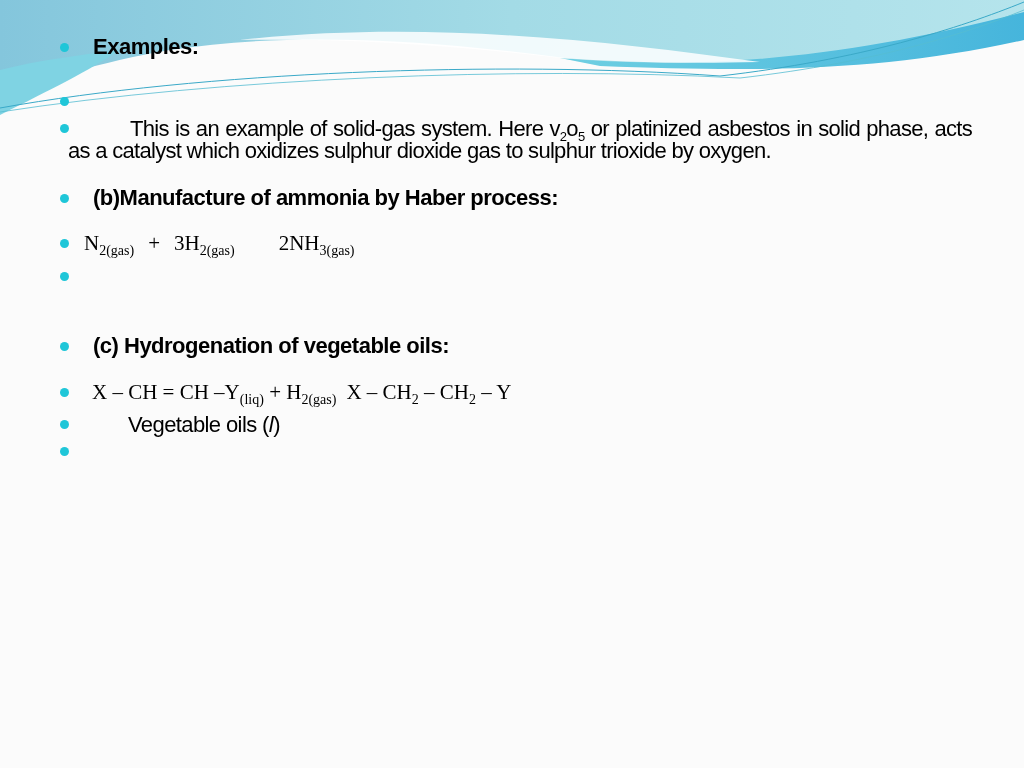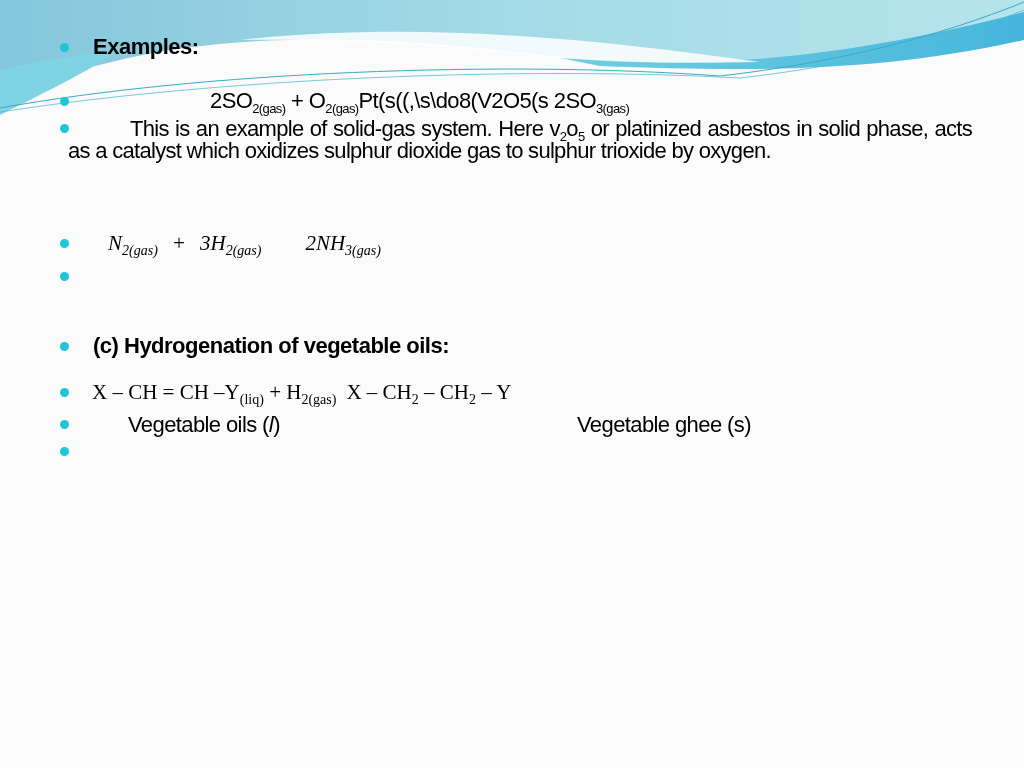--- a/index.html
+++ b/index.html
@@ -47,51 +47,53 @@
 <div class="slide">
 
   <div class="row" style="top:35px;height:26px;">
     <span class="bullet" style="top:8px;"></span>
     <span class="txt bold" style="left:33px;top:1px;">Examples:</span>
   </div>
 
 
   <div class="row" style="top:90px;height:26px;">
     <span class="bullet" style="top:7px;"></span>
-    <span class="txt" style="left:150px;top:0px;"><span>2SO</span><sub>2(gas)</sub><span> + </span><span>O</span><sub>2(gas)</sub><span>Pt(s((,\s\do8(V2O5(s</span><span> 2SO</span><sub>3(gas)</sub></span>
   </div>
 
   <div class="row" style="top:118px;height:66px;">
     <span class="bullet" style="top:6px;"></span>
     <div class="para" style="top:0;"><span class="indent" style="width:62px;"></span><span>This is an example of solid-gas system. Here v</span><sub>2</sub><span>o</span><sub>5</sub><span> or platinized asbestos in solid phase, acts as a catalyst which oxidizes sulphur dioxide gas to sulphur trioxide by oxygen.</span></div>
   </div>
 
+  <div class="row" style="top:186px;height:26px;">
+    <span class="bullet" style="top:8px;"></span>
+    <span class="txt bold" style="left:33px;top:1px;">(b)Manufacture of ammonia by Haber process:</span>
+  </div>
 
   <div class="row" style="top:232px;height:28px;">
     <span class="bullet" style="top:7px;"></span>
-    <span class="txt serif" style="left:48px;top:0px;font-style:italic;"><span>N</span><sub>2(gas)</sub><span style="display:inline-block;width:14px;"></span><span>+</span><span style="display:inline-block;width:14px;"></span><span>3H</span><sub>2(gas)</sub><span style="display:inline-block;width:44px;"></span><span>2NH</span><sub>3(gas)</sub></span>
+    <span class="txt serif" style="left:24px;top:0px;"><span>N</span><sub>2(gas)</sub><span style="display:inline-block;width:14px;"></span><span>+</span><span style="display:inline-block;width:14px;"></span><span>3H</span><sub>2(gas)</sub><span style="display:inline-block;width:44px;"></span><span>2NH</span><sub>3(gas)</sub></span>
   </div>
 
   <div class="row" style="top:265px;height:66px;">
     <span class="bullet" style="top:7px;"></span>
   </div>
 
   <div class="row" style="top:334px;height:26px;">
     <span class="bullet" style="top:8px;"></span>
     <span class="txt bold" style="left:33px;top:1px;">(c) Hydrogenation of vegetable oils:</span>
   </div>
 
   <div class="row" style="top:381px;height:28px;text-align:right;">
     <span class="bullet" style="top:7px;"></span>
     <span class="txt serif" style="left:32px;top:0px;"><span>X – CH = CH –Y</span><sub>(liq)</sub><span> +  H</span><sub>2(gas)</sub><span style="display:inline-block;width:10px;"></span><span>X – CH</span><sub>2</sub><span> –  CH</span><sub>2</sub><span>  – Y</span></span>
   </div>
 
   <div class="row" style="top:413px;height:26px;">
     <span class="bullet" style="top:7px;"></span>
     <span class="txt" style="left:68px;top:1px;"><span>Vegetable oils (</span><i>l</i><span>)</span></span>
-    <span class="txt" style="left:517px;top:1px;">Vegetable ghee (s)</span>
   </div>
 
   <div class="row" style="top:441px;height:66px;">
     <span class="bullet" style="top:6px;"></span>
   </div>
 
 </div>
 
 </body></html>

